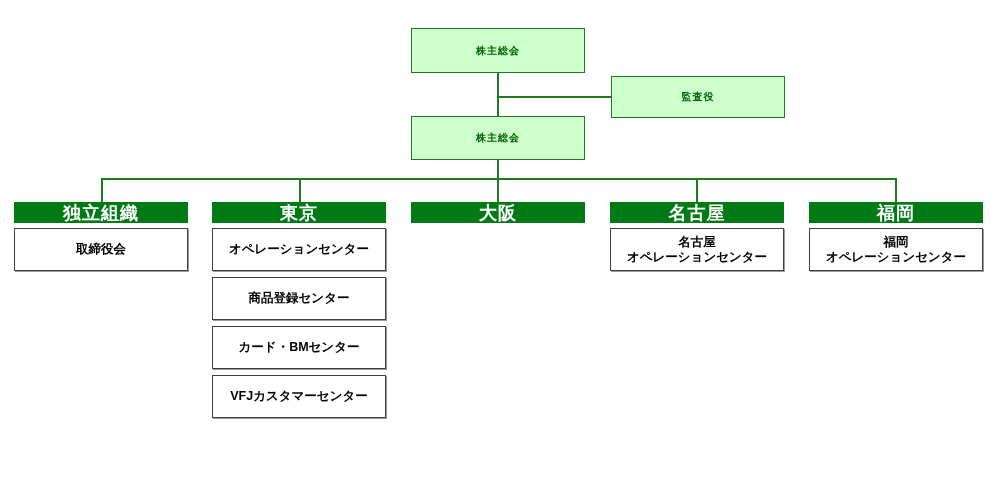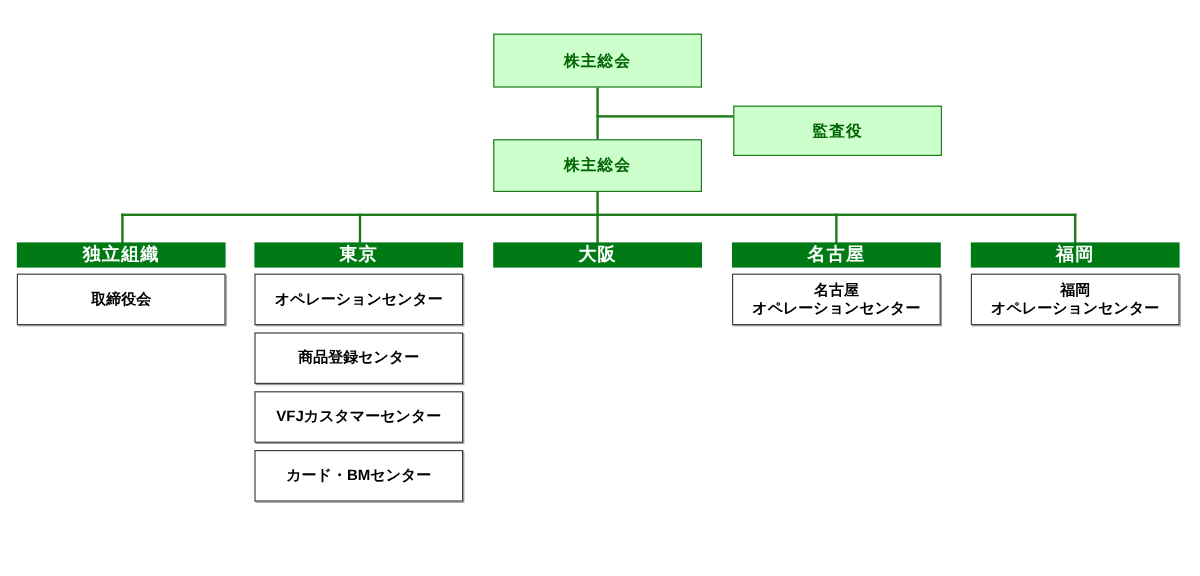--- a/index.html
+++ b/index.html
@@ -17,29 +17,29 @@
   }
 
   
   .exec-box {
     position: absolute;
     box-sizing: border-box;
     background: #CCFFCC;
     border: 1px solid #1E7B1E;
     color: #006400;
     font-weight: bold;
-    font-size: 13px;
+    font-size: 10px;
     display: flex;
     align-items: center;
     justify-content: center;
     letter-spacing: 1px;
     z-index: 3;
   }
   #box-shareholders { left: 411px; top: 28px;  width: 174px; height: 45px; }
-  #box-auditor      { left: 611px; top: 76px;  width: 174px; height: 42px; margin-top: 12px; }
+  #box-auditor      { left: 611px; top: 76px;  width: 174px; height: 42px; }
   #box-directors    { left: 411px; top: 116px; width: 174px; height: 44px; }
 
   
   .line-v {
     position: absolute;
     width: 2px;
     background: #1E7B1E;
     z-index: 1;
   }
   .line-h {
@@ -73,21 +73,21 @@
     width: 174px;
     z-index: 2;
   }
   .col-header {
     box-sizing: border-box;
     width: 174px;
     height: 21px;
     background: #007A14;
     color: #ffffff;
     font-weight: bold;
-    font-size: 15px;
+    font-size: 18px;
     display: flex;
     align-items: center;
     justify-content: center;
     letter-spacing: 1px;
   }
   .unit-list {
     margin-top: 5px;
   }
   .unit-box {
     box-sizing: border-box;
@@ -135,22 +135,22 @@
     <div class="unit-list">
       <div class="unit-box">取締役会</div>
     </div>
   </div>
 
   <div class="column" style="left:212px">
     <div class="col-header">東京</div>
     <div class="unit-list">
       <div class="unit-box">オペレーションセンター</div>
       <div class="unit-box">商品登録センター</div>
+      <div class="unit-box">カード・BMセンター</div>
       <div class="unit-box">VFJカスタマーセンター</div>
-      <div class="unit-box">カード・BMセンター</div>
     </div>
   </div>
 
   <div class="column" style="left:411px">
     <div class="col-header">大阪</div>
     <div class="unit-list">
     </div>
   </div>
 
   <div class="column" style="left:610px">

